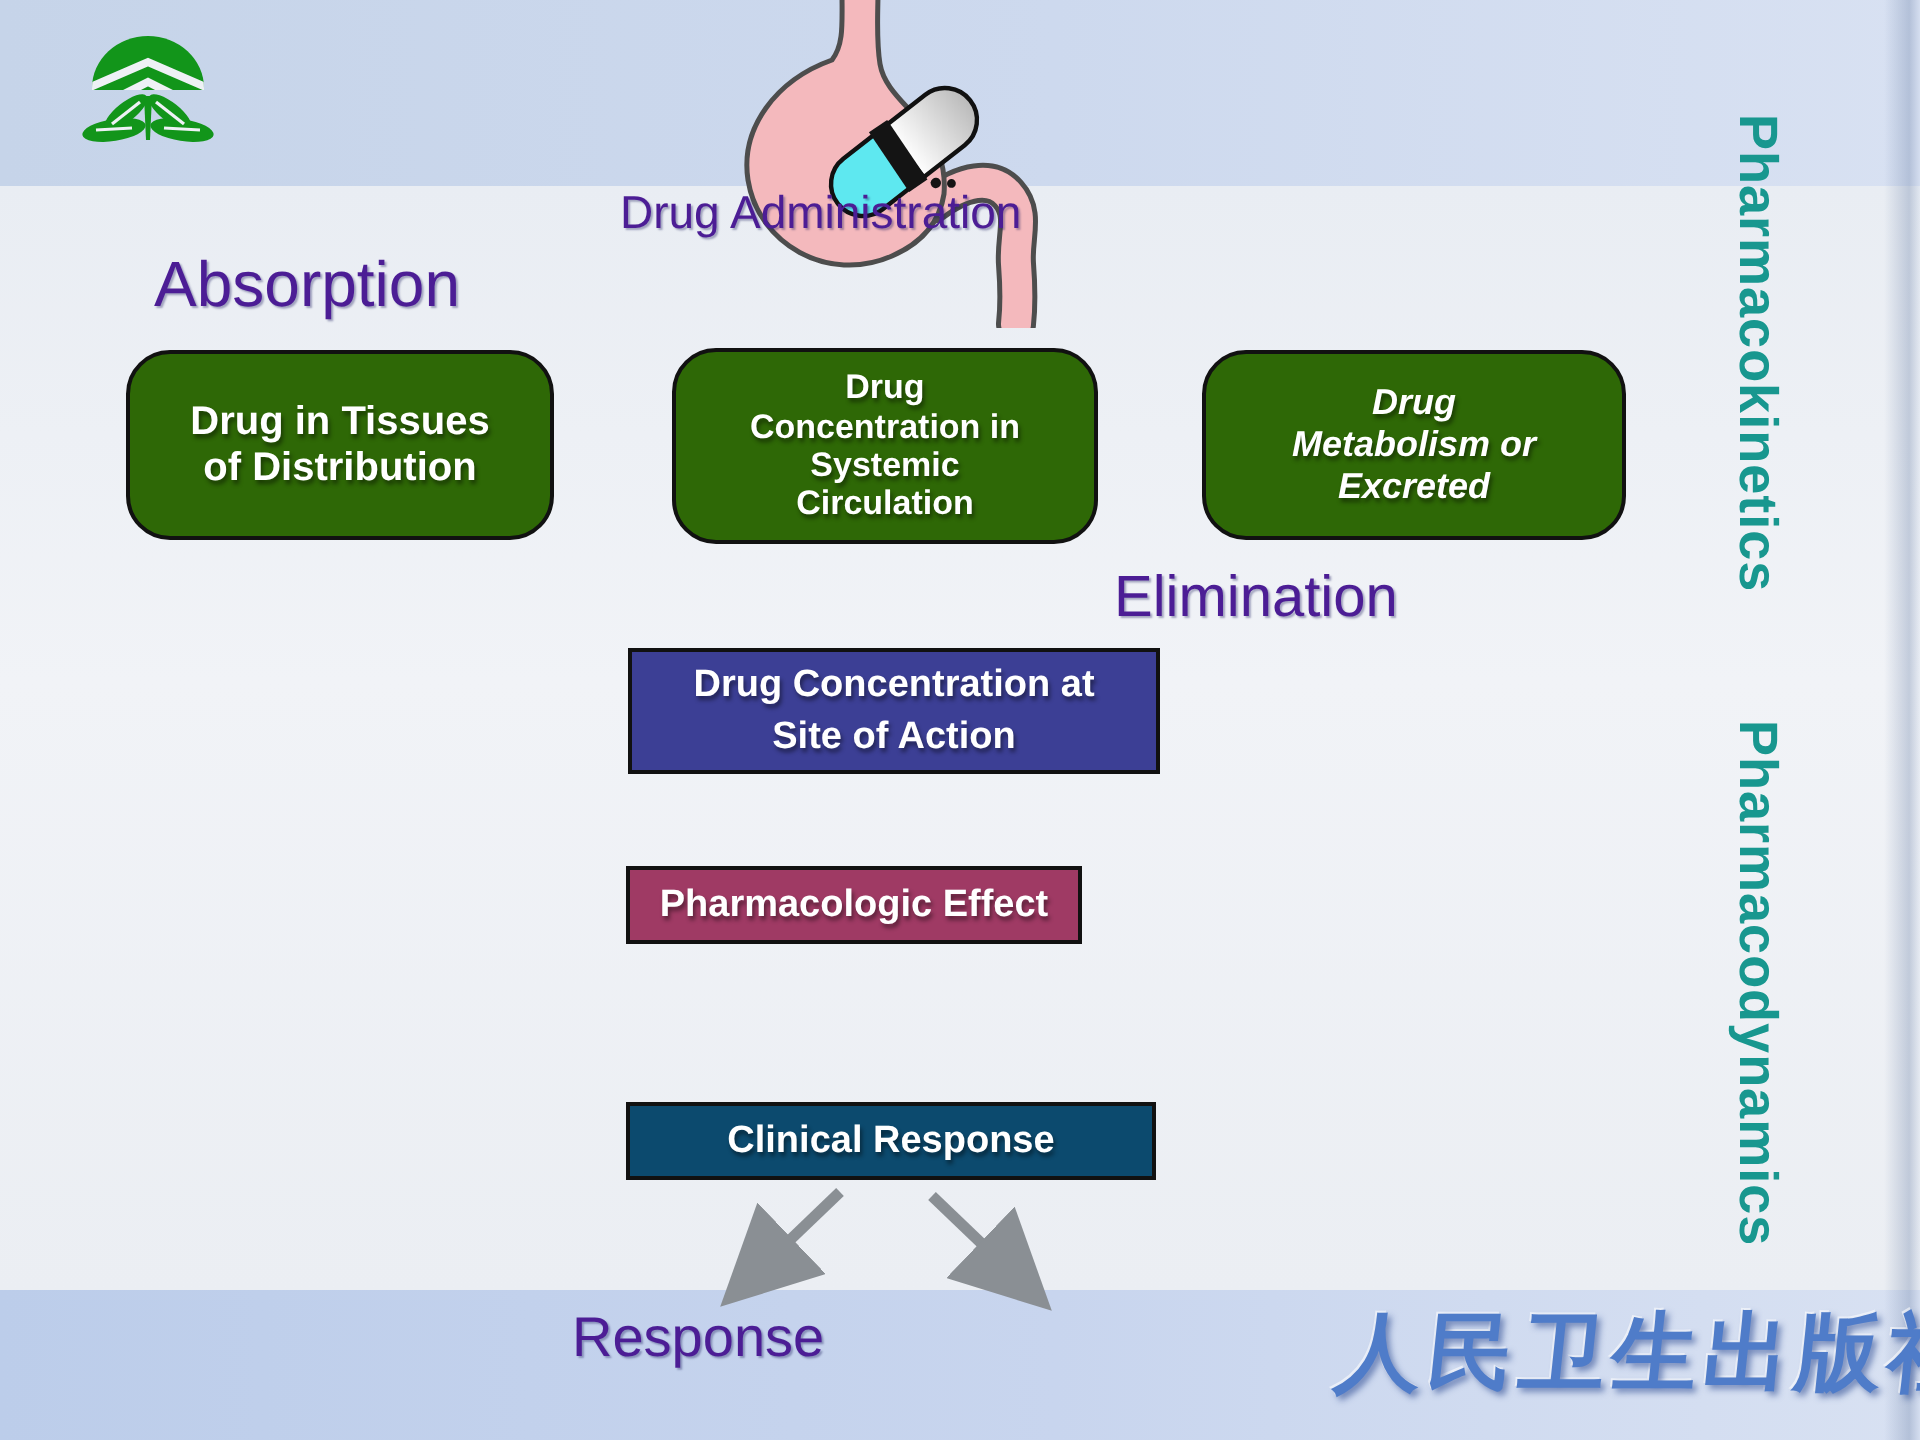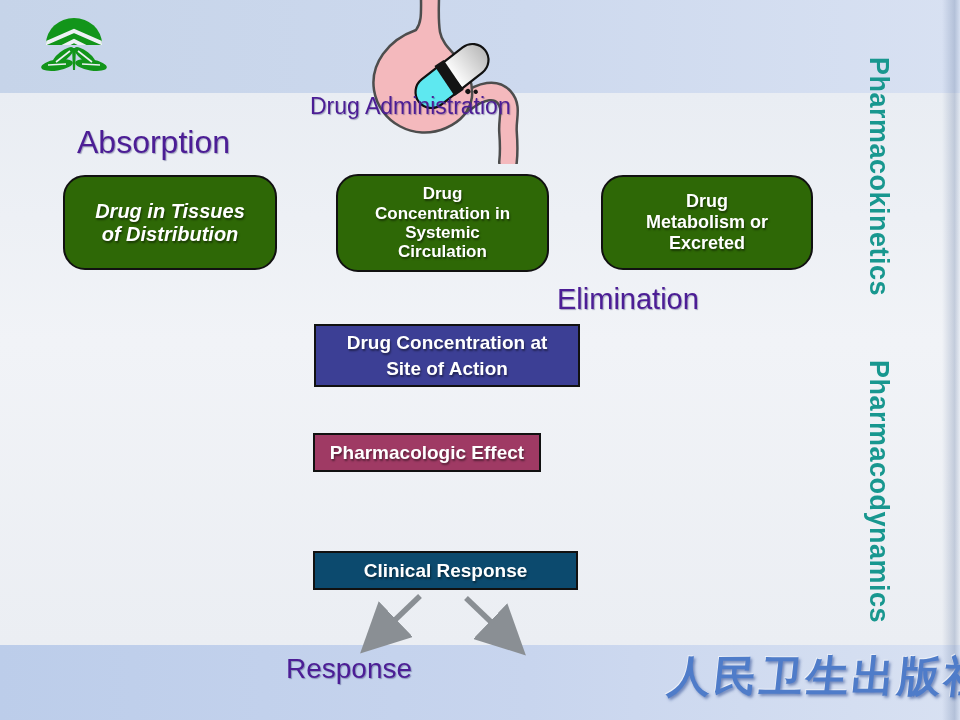--- a/index.html
+++ b/index.html
@@ -25,25 +25,25 @@
   #drug-admin{left:310px;top:93px;font-size:23px;z-index:6;}
   #toxicity{left:286px;top:653px;font-size:28px;}
   #efficacy{left:481px;top:653px;font-size:28px;}
 
   .box{position:absolute;display:flex;align-items:center;justify-content:center;
     color:#fff;font-weight:700;text-align:center;
     border:2px solid #111;box-sizing:border-box;
     text-shadow:1px 2px 2px rgba(0,0,0,.45);}
   .green{background:#2e6806;border-radius:22px;}
   #box-tissues{left:63px;top:175px;width:214px;height:95px;font-size:20px;}
-  #box-tissues .t{max-width:172px;line-height:1.15;font-style:italic;}
+  #box-tissues .t{max-width:172px;line-height:1.15;}
   #box-systemic{left:336px;top:174px;width:213px;height:98px;font-size:17px;}
   #box-systemic .t{max-width:156px;line-height:1.14;}
   #box-metabolism{left:601px;top:175px;width:212px;height:95px;font-size:18px;}
-  #box-metabolism .t{max-width:142px;line-height:1.16;}
+  #box-metabolism .t{max-width:142px;line-height:1.16;font-style:italic;}
   #box-site{left:314px;top:324px;width:266px;height:63px;background:#3c3f95;font-size:19px;}
   #box-site .t{max-width:234px;line-height:1.35;}
   #box-pharm-effect{left:313px;top:433px;width:228px;height:39px;background:#9f3a64;font-size:19px;}
   #box-clinical{left:313px;top:551px;width:265px;height:39px;background:#0c4a6e;font-size:19px;}
 
   .vtext{position:absolute;transform:rotate(90deg);transform-origin:0 0;
     font-weight:700;font-size:27px;color:#18978f;white-space:nowrap;letter-spacing:.5px;}
   #pk{left:894px;top:57px;}
   #pd{left:894px;top:360px;}
 

